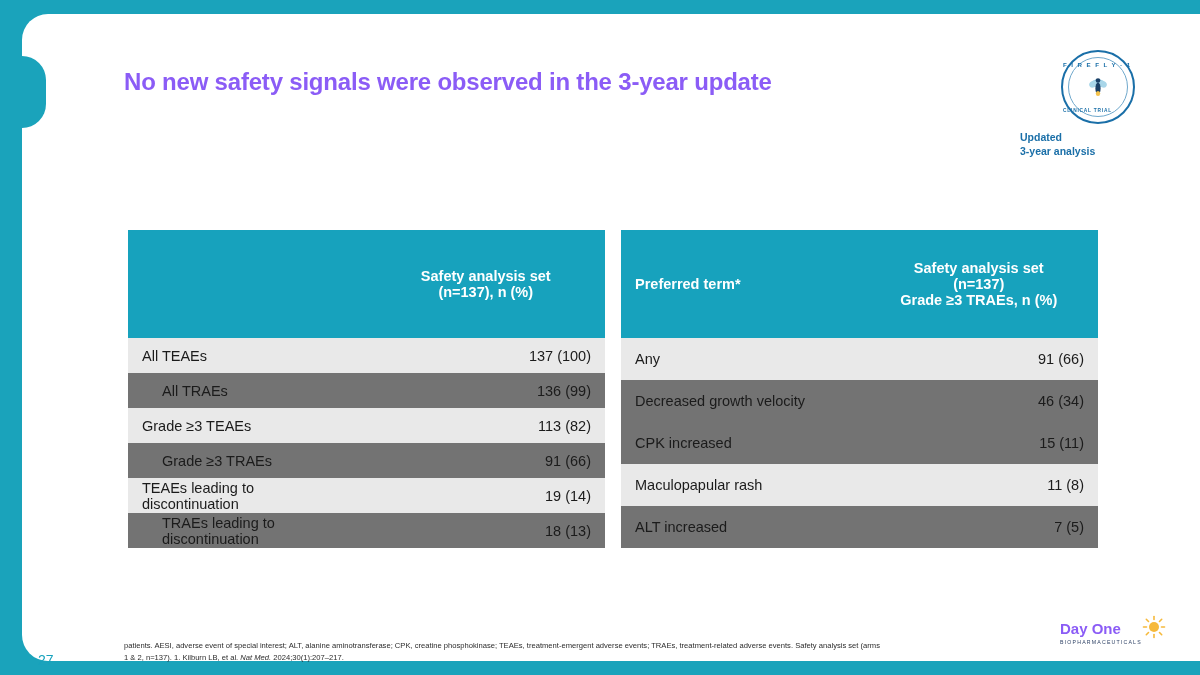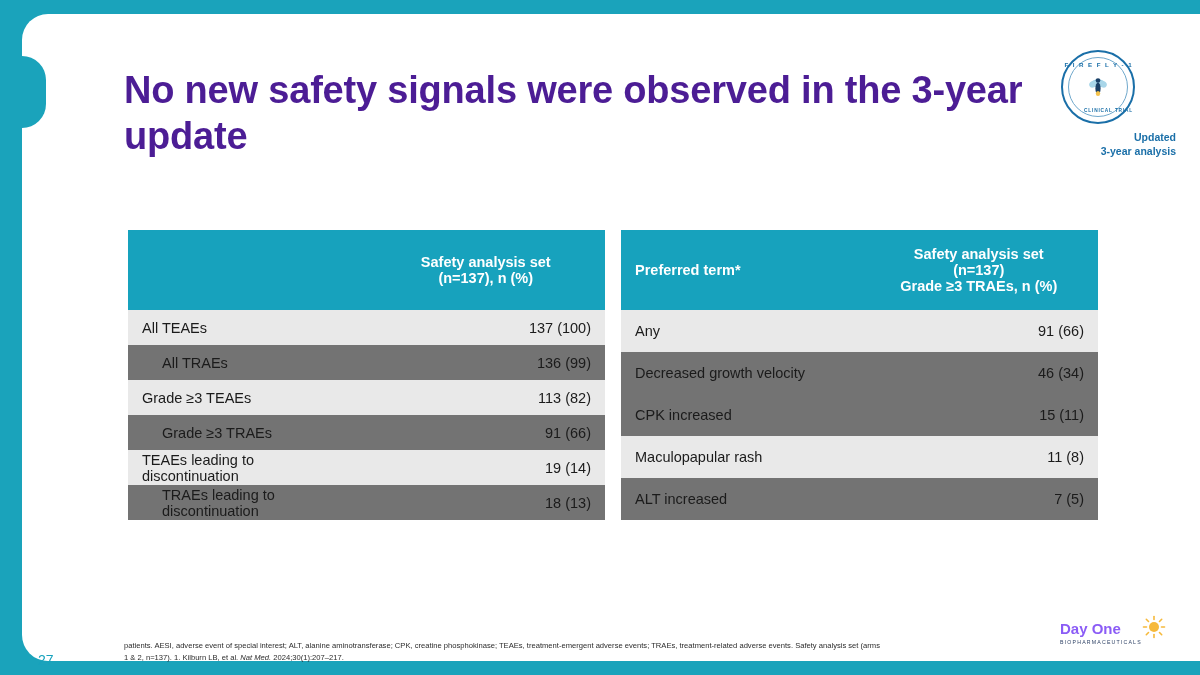--- a/index.html
+++ b/index.html
@@ -37,34 +37,34 @@
     height: 72px;
     background: #1aa3bb;
     border-radius: 0 24px 24px 0;
     z-index: 5;
   }
   .title {
     position: absolute;
     left: 102px;
     top: 54px;
     width: 900px;
-    font-size: 38px;
-    font-weight: bold;
-    color: #4c1d95;
+    font-size: 24px;
+    font-weight: bold;
+    color: #8b5cf6;
     letter-spacing: -0.2px;
     line-height: 1.2;
   }
 
   
   .badge {
     position: absolute;
     right: 24px;
     top: 36px;
     width: 156px;
-    text-align: right;
+    text-align: left;
   }
   .badge-circle {
     width: 74px;
     height: 74px;
     margin: 0 auto;
     border-radius: 50%;
     border: 2px solid #1a6fa8;
     position: relative;
     background: #fff;
     box-sizing: border-box;
@@ -117,21 +117,21 @@
   .tbl {
     width: 477px;
     border-collapse: collapse;
     table-layout: fixed;
   }
   .tbl .hdr-row th {
     background: #17a2bd;
     color: #ffffff;
     font-size: 14.5px;
     font-weight: bold;
-    height: 80px;
+    height: 108px;
     vertical-align: middle;
     padding: 0 14px;
     box-sizing: border-box;
   }
   .tbl .hdr-row th.left {
     text-align: left;
   }
   .tbl .hdr-row th.right {
     text-align: center;
   }

